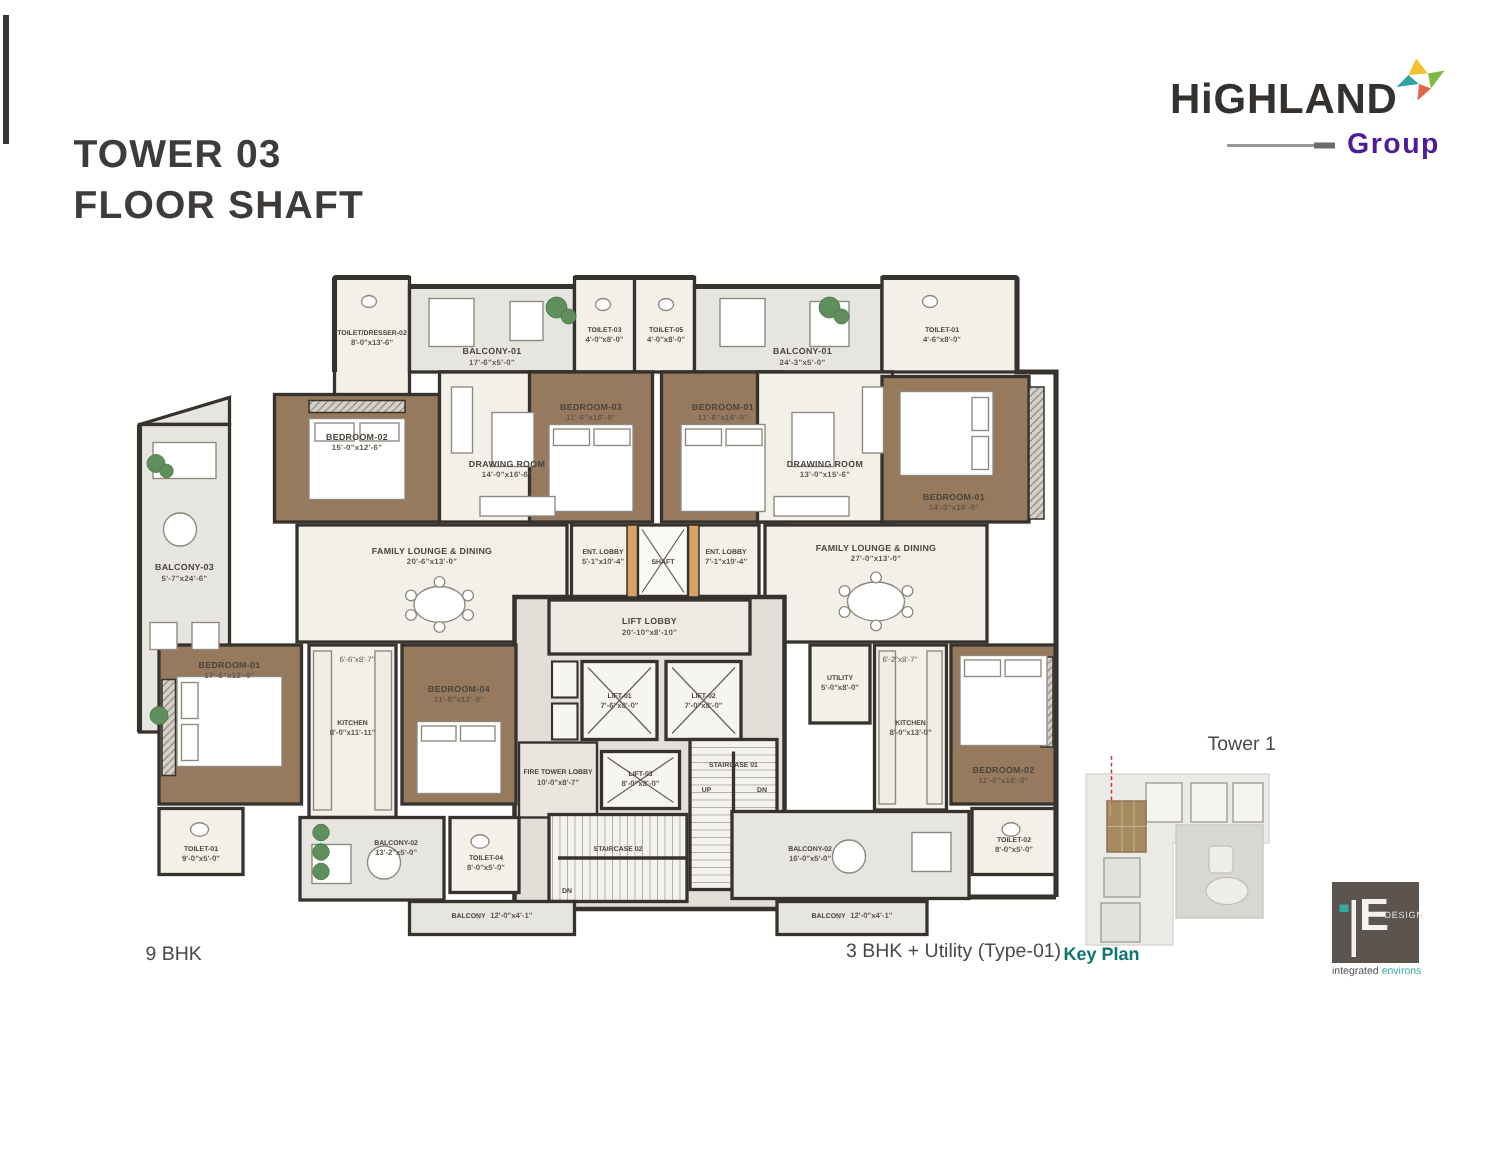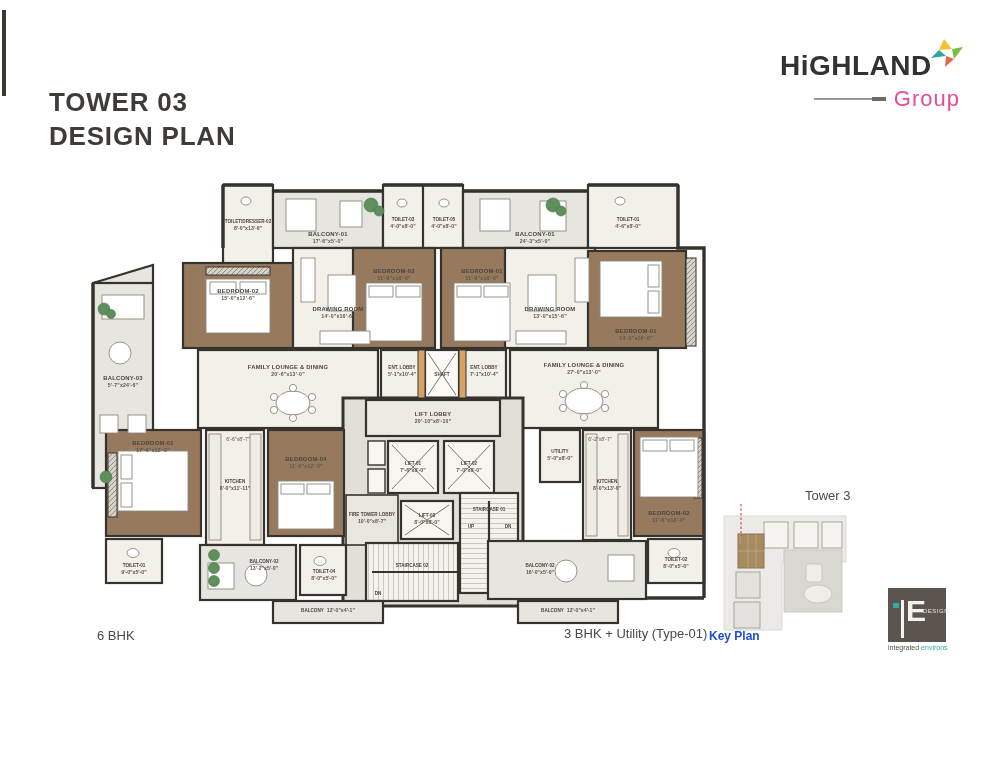--- a/index.html
+++ b/index.html
@@ -9,54 +9,54 @@
   .page-title{position:absolute;left:33px;top:86px;font-size:26px;font-weight:700;
               color:#3e3b38;line-height:1.3;letter-spacing:0.8px;margin-left:16px;}
   
   .brand{position:absolute;left:780px;top:50px;width:180px;}
   .brand-row{position:relative;height:36px;}
   .brand-name{font-size:28px;font-weight:700;color:#35312e;letter-spacing:0.5px;}
   .pinwheel{position:absolute;right:-4px;top:-12px;}
   .brand-sub{display:flex;align-items:center;justify-content:flex-end;margin-top:0px;}
   .brand-line{flex:0 0 70px;height:2px;background:#9b9894;margin-right:10px;position:relative;}
   .brand-line:before{content:"";position:absolute;left:58px;top:-1px;width:14px;height:4px;background:#6e6a67;}
-  .brand-group{font-size:22px;color:#ec4899;font-weight:400;letter-spacing:1px;}
+  .brand-group{font-size:19px;color:#4c1d95;font-weight:700;letter-spacing:1px;}
   
   .plan-wrap{position:absolute;left:88px;top:183px;width:622px;height:447px;}
   svg text{font-family:"Liberation Sans",sans-serif;text-anchor:middle;}
   .rn{font-size:5.9px;font-weight:700;fill:#4a443d;letter-spacing:0.2px;}
   .rd{font-size:5.2px;fill:#5d564e;}
   .tiny{font-size:4.6px;font-weight:700;fill:#4a443d;}
   
   .cap{position:absolute;font-size:13px;color:#4b4845;}
   .cap-left{left:97px;top:628px;}
   .cap-right{left:564px;top:626px;}
   
   .keyplan{position:absolute;left:706px;top:486px;width:160px;height:162px;}
   .kp-title{position:absolute;left:99px;top:2px;font-size:13px;color:#4b4845;}
-  .kp-cap{position:absolute;left:3px;top:143px;font-size:12px;font-weight:700;color:#1d4ed8;}
+  .kp-cap{position:absolute;left:3px;top:143px;font-size:12px;font-weight:700;color:#0f766e;}
   
   .elogo{position:absolute;left:888px;top:588px;width:62px;}
   .elogo-box{position:relative;width:58px;height:54px;background:#5b544f;}
   .elogo-teal{position:absolute;left:5px;top:15px;width:6px;height:5px;background:#35aaa5;}
   .elogo-stem{position:absolute;left:13px;top:12px;width:3px;height:38px;background:#f4f2ef;}
   .elogo-e{position:absolute;left:18px;top:6px;color:#f4f2ef;font-size:30px;font-weight:700;}
   .elogo-design{position:absolute;left:35px;top:20px;color:#e9e7e3;font-size:6px;letter-spacing:0.5px;}
   .elogo-tag{margin-top:2px;font-size:7px;white-space:nowrap;}
   .elogo-tag .t1{color:#55504b;}
   .elogo-tag .t2{color:#35aaa5;}
 </style>
 </head>
 <body>
 
 <div class="accent-bar"></div>
 
 <div class="page-title">
   <div>TOWER 03</div>
-  <div>DESIGN PLAN</div>
+  <div>FLOOR SHAFT</div>
 </div>
 
 <div class="brand">
   <div class="brand-row">
     <span class="brand-name">HiGHLAND</span>
     <svg class="pinwheel" width="34" height="32" viewBox="0 0 34 32">
       <polygon points="14,1 22,11 9,12" fill="#f2c233"></polygon>
       <polygon points="22,11 33,9 24,21" fill="#7fba42"></polygon>
       <polygon points="9,12 1,20 16,18" fill="#2fa3a0"></polygon>
       <polygon points="16,18 24,21 15,29" fill="#e2654a"></polygon>
@@ -305,25 +305,25 @@
     <text x="581" y="332" fill="#fdfcf9" class="rn"><tspan>BEDROOM-02</tspan><tspan x="581" dy="7" class="rd" fill="#f1ece2">11'-6"x16'-0"</tspan></text>
     <text x="588" y="378" class="tiny"><tspan>TOILET-02</tspan><tspan x="588" dy="7" class="rd">8'-0"x5'-0"</tspan></text>
     <text x="452" y="384" class="tiny"><tspan>BALCONY-02</tspan><tspan x="452" dy="7" class="rd">16'-0"x5'-0"</tspan></text>
     <text x="480" y="429" class="tiny"><tspan>BALCONY</tspan><tspan dx="3" class="rd">12'-0"x4'-1"</tspan></text>
     <text x="150" y="258" class="rd">6'-6"x8'-7"</text>
     <text x="512" y="258" class="rd">6'-2"x8'-7"</text>
   </g>
 </svg>
 </div>
 
-<div class="cap cap-left">6 BHK</div>
+<div class="cap cap-left">9 BHK</div>
 <div class="cap cap-right">3 BHK + Utility (Type-01)</div>
 
 <div class="keyplan">
-  <div class="kp-title">Tower 3</div>
+  <div class="kp-title">Tower 1</div>
   <svg width="160" height="140" viewBox="0 0 160 140" style="position:absolute;left:0;top:16px;">
     <polygon points="18,14 140,14 140,60 76,60 76,128 18,128" fill="#eceae6" stroke="#dbd9d4" stroke-width="1"></polygon>
     <rect x="78" y="48" width="58" height="62" fill="#d9d7d1" stroke="#c4c2bc" stroke-width="0.8"></rect>
     <ellipse cx="112" cy="92" rx="14" ry="9" fill="#efede9" stroke="#bdbab4" stroke-width="0.7"></ellipse>
     <rect x="100" y="62" width="16" height="18" rx="3" fill="#efede9" stroke="#bdbab4" stroke-width="0.7"></rect>
     <rect x="58" y="20" width="24" height="26" fill="#f5f4f1" stroke="#a7a49e" stroke-width="1"></rect>
     <rect x="88" y="20" width="24" height="26" fill="#f5f4f1" stroke="#a7a49e" stroke-width="1"></rect>
     <rect x="116" y="20" width="20" height="26" fill="#f5f4f1" stroke="#a7a49e" stroke-width="1"></rect>
     <rect x="30" y="70" width="24" height="26" fill="#e3e1dd" stroke="#a7a49e" stroke-width="1"></rect>
     <rect x="28" y="100" width="26" height="26" fill="#e3e1dd" stroke="#a7a49e" stroke-width="1"></rect>

